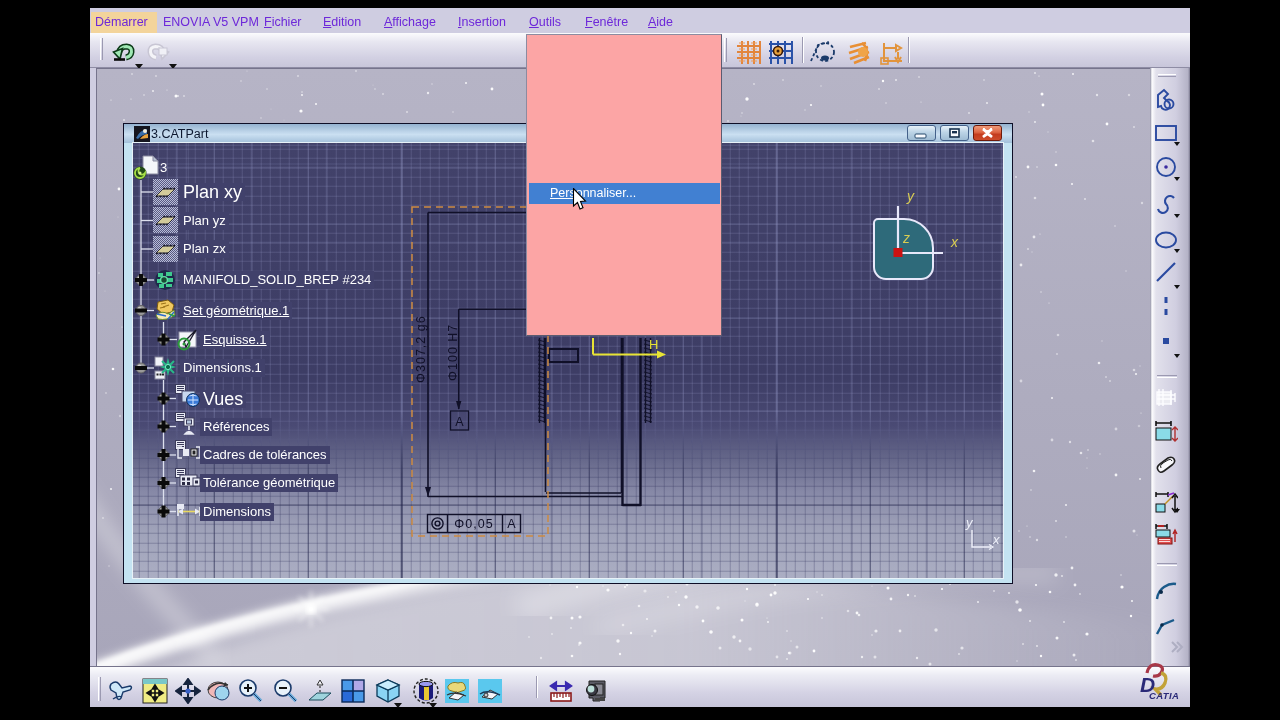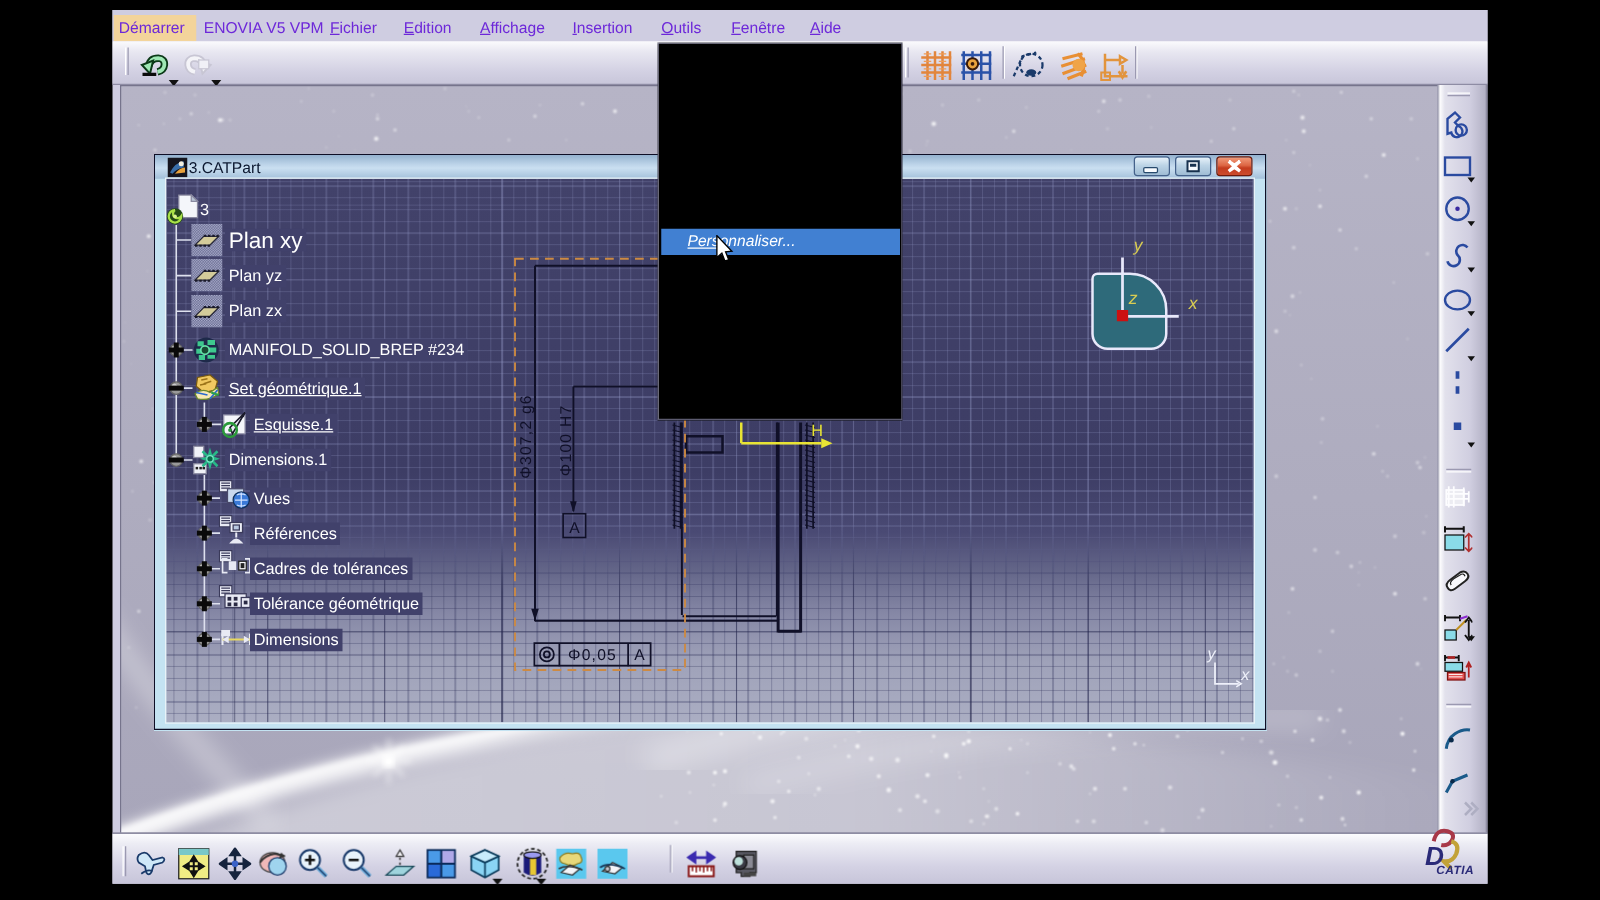--- a/index.html
+++ b/index.html
@@ -58,21 +58,21 @@
  background-position: 80.75px 0, 0 21.5px, 5.75px 0, 0 2.75px;
  -webkit-mask-image:linear-gradient(180deg,transparent 0 62%,#000 76%);
  mask-image:linear-gradient(180deg,transparent 0 62%,#000 76%);
 }
 
 .tlabel { position:absolute; background:#41416b; color:#fff; font-size:13px;
   line-height:16px; padding:1px 3px; white-space:nowrap; }
 .tul { text-decoration:underline; }
 
 #dropdown { position:absolute; left:436px; top:26px; width:196px; height:302px;
-  background:#000000; border:1px solid #8c8ba0; border-right-color:#5c5b70; border-bottom-color:#5c5b70; z-index:50;font-style:italic; }
+  background:#fca5a5; border:1px solid #8c8ba0; border-right-color:#5c5b70; border-bottom-color:#5c5b70; z-index:50; }
 #ddhl { position:absolute; left:2px; top:148px; width:191px; height:21px; background:#4180d2;
   color:#fff; font-size:12.5px; line-height:21px; padding-left:21px; }
 
 .wbtn { position:absolute; top:1px; width:29px; height:16px; border:1px solid #44618a; border-radius:3px; }
 </style></head>
 <body>
 <div id="app">
   <div id="menubar">
     <div class="mhl"></div>
     <span class="mi" style="left:5px">Démarrer</span>
@@ -789,21 +789,21 @@
 <rect x="1" y="2" width="7" height="5" fill="#e8eaf4"></rect>
           </svg>
           <div class="tlabel" style="left:24px;top:16px;background:transparent">3</div>
           <div class="tlabel" style="left:47px;top:40px;font-size:18px">Plan xy</div>
           <div class="tlabel" style="left:47px;top:68.5px;font-size:13px">Plan yz</div>
           <div class="tlabel" style="left:47px;top:97px;font-size:13px">Plan zx</div>
           <div class="tlabel" style="left:47px;top:128px;font-size:13px">MANIFOLD_SOLID_BREP #234</div>
           <div class="tlabel tul" style="left:47px;top:158.5px;font-size:13px">Set géométrique.1</div>
           <div class="tlabel tul" style="left:67px;top:187.5px;font-size:13px">Esquisse.1</div>
           <div class="tlabel" style="left:47px;top:216px;font-size:13px">Dimensions.1</div>
-          <div class="tlabel" style="left:67px;top:246.5px;font-size:13px">Vues</div>
+          <div class="tlabel" style="left:67px;top:246.5px;font-size:18px">Vues</div>
           <div class="tlabel" style="left:67px;top:274.5px;font-size:13px">Références</div>
           <div class="tlabel" style="left:67px;top:303px;font-size:13px">Cadres de tolérances</div>
           <div class="tlabel" style="left:67px;top:331px;font-size:13px">Tolérance géométrique</div>
           <div class="tlabel" style="left:67px;top:359.5px;font-size:13px">Dimensions</div>
       </div>
     </div>
   </div>
   <div id="righttb">
       <div class="grip" style="left:8px;top:6px;height:3px;width:18px;border:0;border-top:1px solid #fff;border-bottom:1px solid #9b99b1"></div>
       <svg width="24" height="24" viewBox="0 0 24 24" style="position:absolute;left:4px;top:19px">

